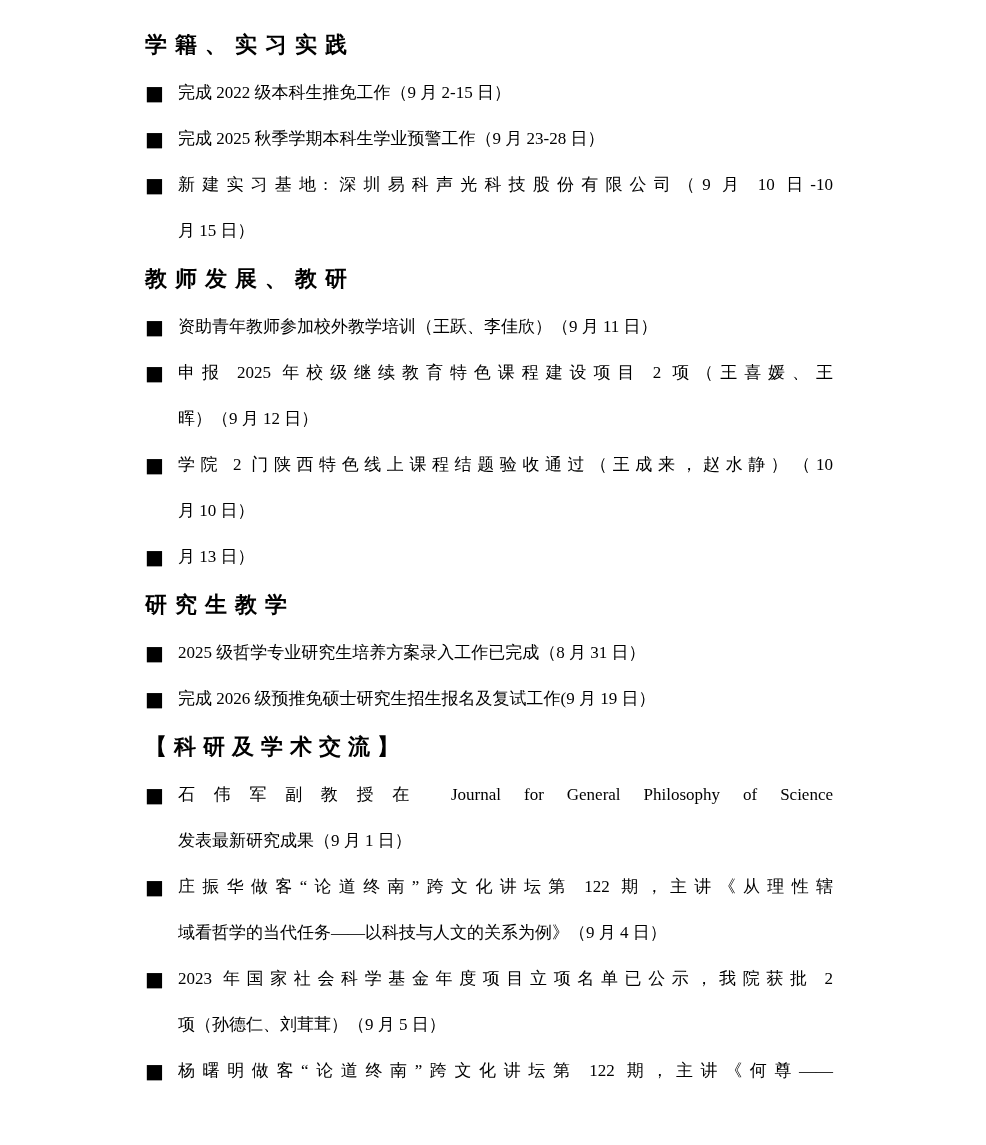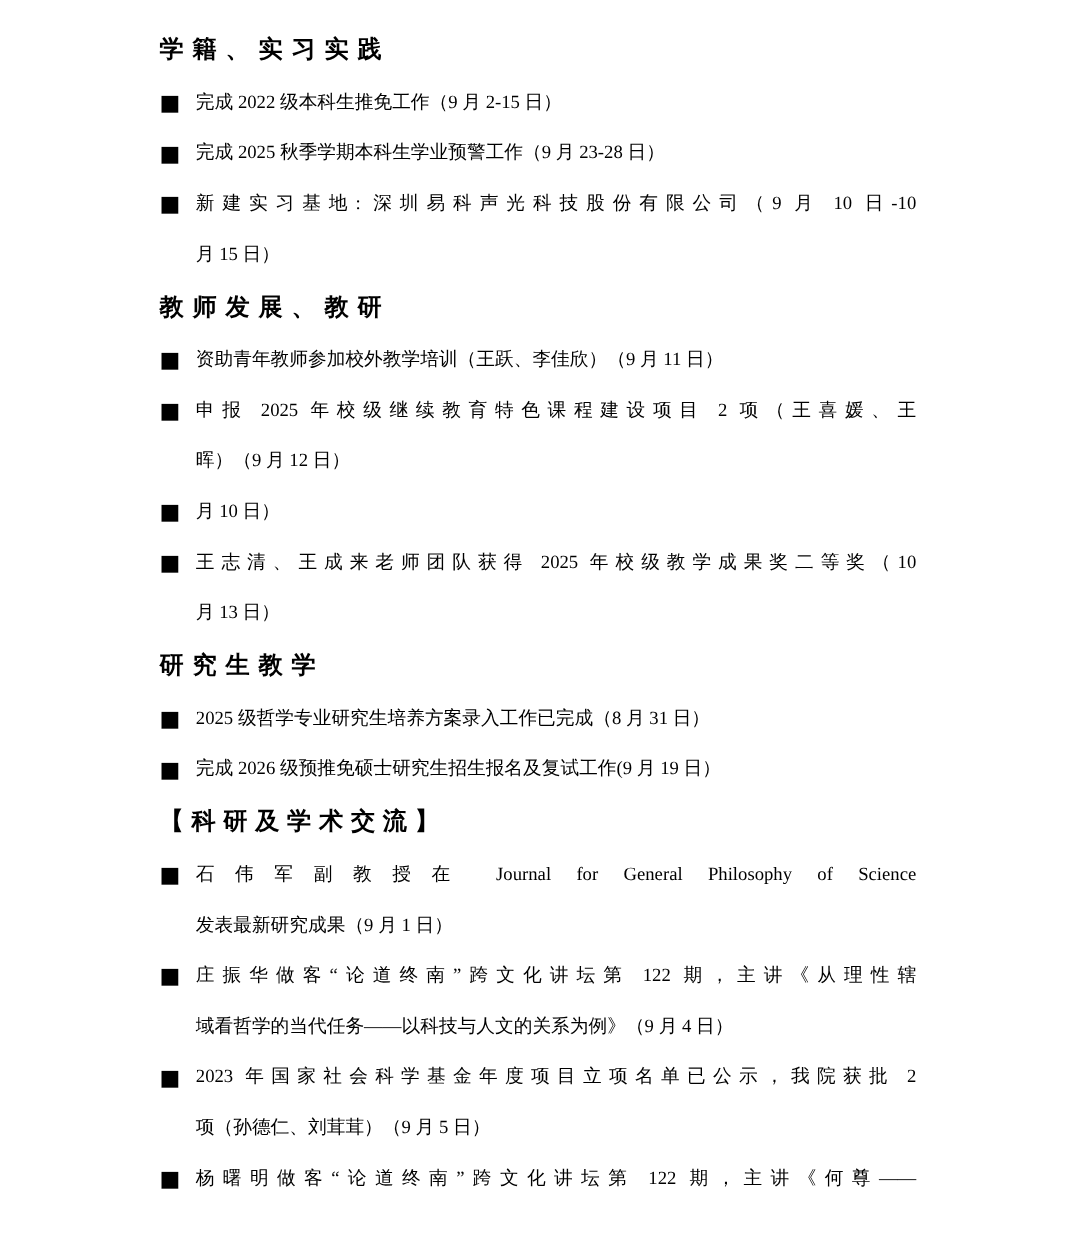--- a/index.html
+++ b/index.html
@@ -99,27 +99,27 @@
       <div class="item">
         <span class="bullet">■</span>
         <div class="item-text">
           <div class="line j">申报 2025 年校级继续教育特色课程建设项目 2 项（王喜媛、王</div>
           <div class="line">晖）（9 月 12 日）</div>
         </div>
       </div>
       <div class="item">
         <span class="bullet">■</span>
         <div class="item-text">
+          <div class="line j">学院 2 门陕西特色线上课程结题验收通过（王成来，赵水静）（10</div>
           <div class="line">月 10 日）</div>
         </div>
       </div>
       <div class="item">
         <span class="bullet">■</span>
         <div class="item-text">
-          <div class="line j">王志清、王成来老师团队获得 2025 年校级教学成果奖二等奖（10</div>
           <div class="line">月 13 日）</div>
         </div>
       </div>
     </section>
     <section>
       <div class="heading kai">研究生教学</div>
       <div class="item">
         <span class="bullet">■</span>
         <div class="item-text">
           <div class="line">2025 级哲学专业研究生培养方案录入工作已完成（8 月 31 日）</div>

